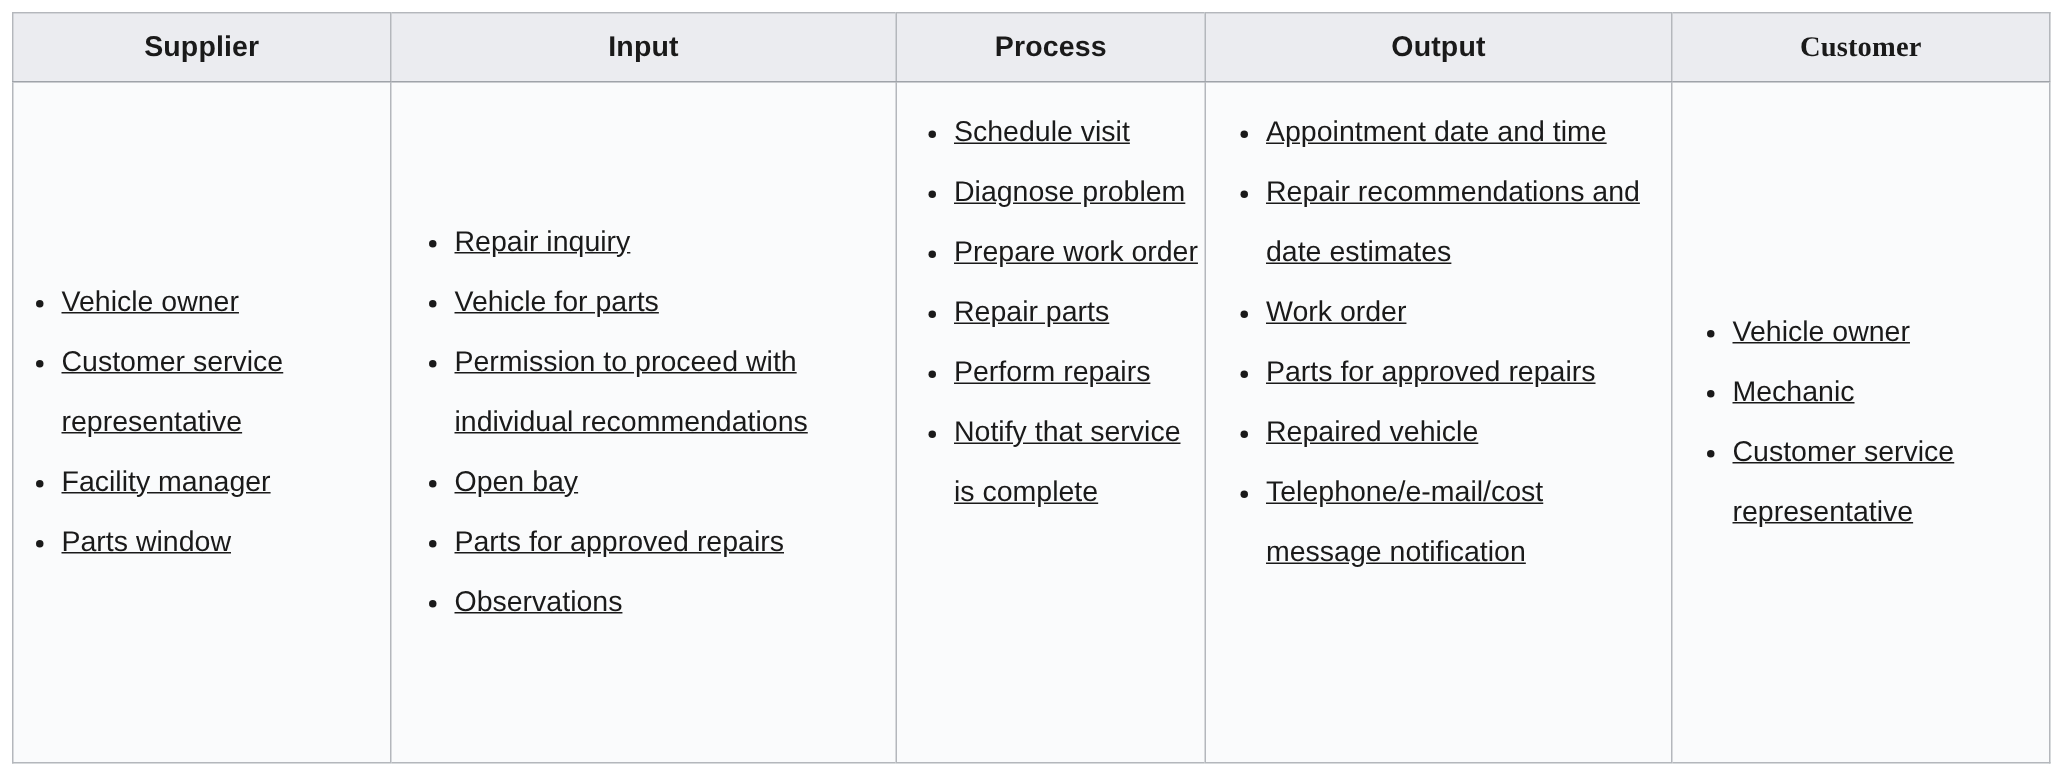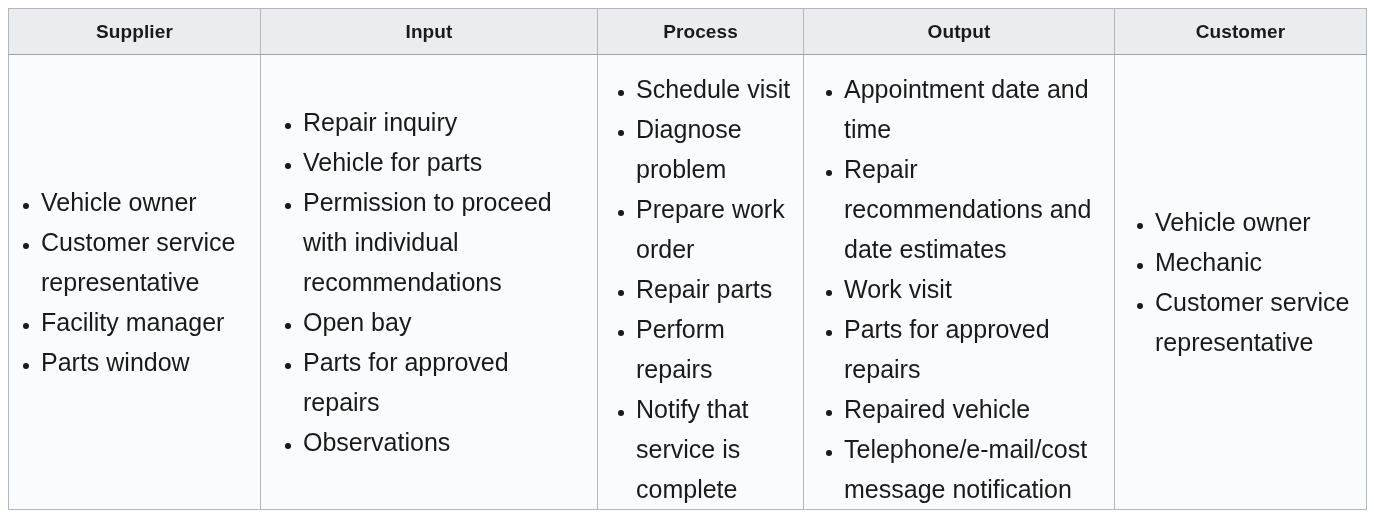--- a/index.html
+++ b/index.html
@@ -43,46 +43,47 @@
     border-bottom: 1px solid #9fa3a9;
     font-size: 19px;
     font-weight: bold;
     color: #1a1a1a;
     text-align: center;
     vertical-align: middle;
     height: 45px;
     padding: 0;
     letter-spacing: 0.1px;
   }
-  thead th:last-child { border-right: none; }
+  thead th:last-child { border-right: none; font-family: Liberation Serif, serif; }
 
   tbody td {
     border-right: 1px solid #b4b7bc;
     padding: 0;
     background: #fafbfc;
   }
   tbody td:last-child { border-right: none; }
 
   td.align-middle { vertical-align: middle; margin-top: 40px; }
   td.align-top    { vertical-align: top; }
 
   ul.items {
     margin: 0;
     padding: 0 8px 0 40px;
     list-style-type: disc;
     color: #1a1a1a;
   }
   td.align-top ul.items { padding-top: 14px; }
 
   ul.items li {
-    font-size: 25px;
+    font-size: 19px;
     line-height: 40px;
     color: #1a1a1a;
     padding: 0;
     margin: 0;
+    text-decoration: underline;
   }
   ul.items li::marker {
     font-size: 19px;
   }
 
   
   td.col-process ul.items { padding-left: 38px; padding-right: 4px; }
   td.col-output  ul.items { padding-left: 40px; padding-right: 10px; }
   td.col-customer ul.items { padding-left: 40px; padding-right: 10px; }
   td.col-supplier ul.items { padding-left: 32px; padding-right: 10px; }
@@ -136,21 +137,21 @@
               <li>Prepare work order</li>
               <li>Repair parts</li>
               <li>Perform repairs</li>
               <li>Notify that service is complete</li>
             </ul>
         </td>
         <td class="align-top col-output">
           <ul class="items">
               <li>Appointment date and time</li>
               <li>Repair recommendations and date estimates</li>
-              <li>Work visit</li>
+              <li>Work order</li>
               <li>Parts for approved repairs</li>
               <li>Repaired vehicle</li>
               <li>Telephone/e-mail/cost message notification</li>
             </ul>
         </td>
         <td class="align-middle col-customer">
           <ul class="items">
               <li>Vehicle owner</li>
               <li>Mechanic</li>
               <li>Customer service representative</li>

